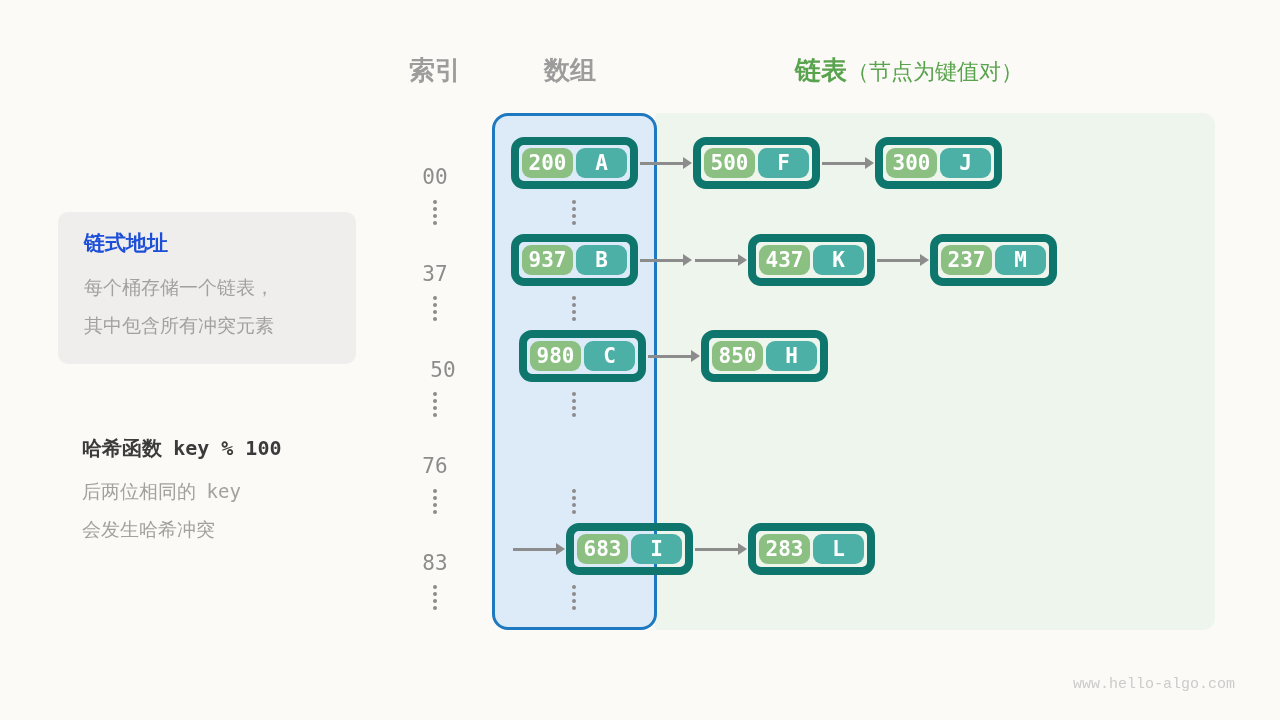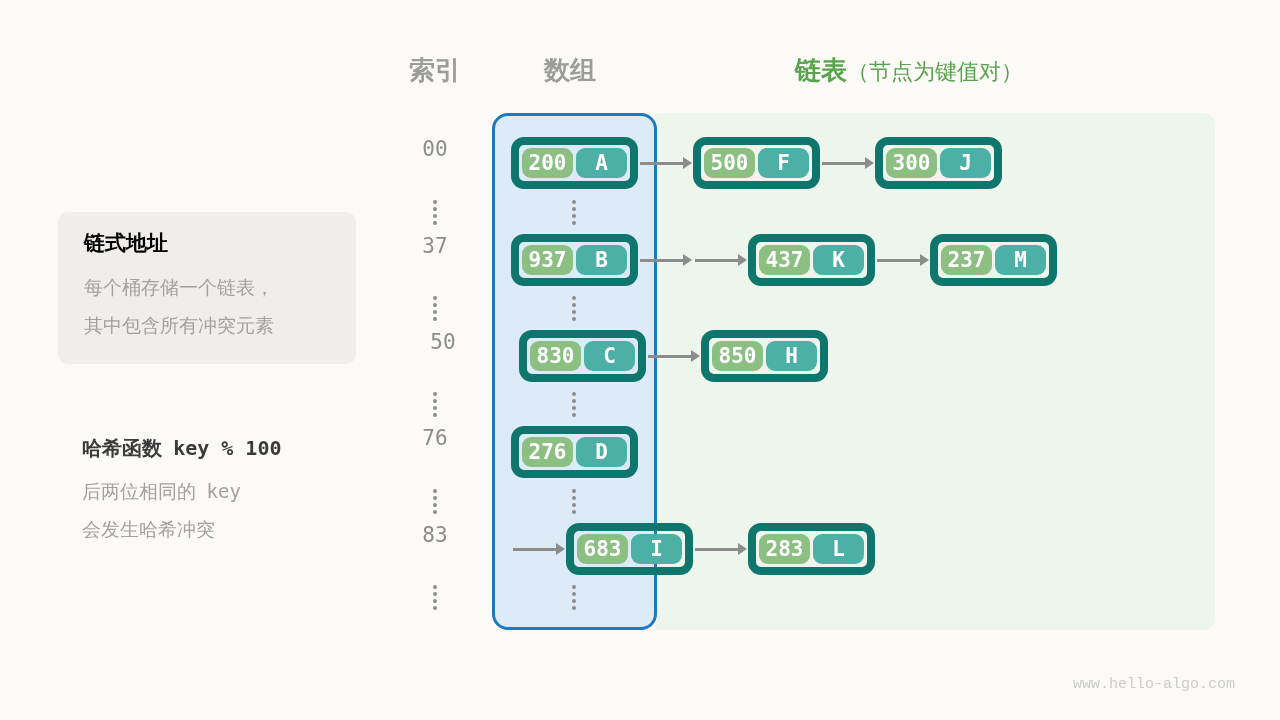--- a/index.html
+++ b/index.html
@@ -28,21 +28,21 @@
     background:#eef5ec; border-radius:4px 12px 12px 4px;
   }
   .array-col {
     position:absolute; left:492px; top:113px; width:165px; height:517px;
     background:#dcebf7; border:3px solid #1e79c0; border-radius:16px;
   }
 
   
   .row {
     position:absolute; left:0; width:1280px; height:52px;
-    display:flex; align-items:flex-start; padding-left:511px;
+    display:flex; align-items:flex-end; padding-left:511px;
   }
   .row .index {
     position:absolute; left:405px; width:60px; text-align:center;
     font-family:"DejaVu Sans Mono", monospace;
     font-size:21px; color:#8c8c8c; font-weight:500;
   }
   .node {
     width:127px; height:52px; flex:none;
     border:8px solid #0f766e; border-radius:13px;
     display:flex; align-items:center; justify-content:center;
@@ -72,21 +72,21 @@
   }
   .dots i { width:4px; height:4px; border-radius:50%; background:#8c8c8c; }
   .dots.c-index { left:405px; }
   .dots.c-array { left:544px; }
 
   
   .note-box {
     position:absolute; left:58px; top:212px; width:298px; height:152px;
     background:#efeeec; border-radius:10px; padding:17px 26px;
   }
-  .note-box .title { font-size:21px; font-weight:bold; color:#000000; margin-bottom:12px; }
+  .note-box .title { font-size:21px; font-weight:bold; color:#1d4ed8; margin-bottom:12px; }
   .note-text { font-size:19px; color:#a3a19e; line-height:38px; }
 
   .note-hash { position:absolute; left:82px; top:435px; width:300px; }
   .note-hash .title { font-size:20px; font-weight:bold; color:#3b3b3b; margin-bottom:10px; }
   .note-hash .title .code { font-family:"DejaVu Sans Mono", monospace; font-weight:bold; }
   .note-hash .note-text .code { font-family:"DejaVu Sans Mono", monospace; }
 
   
   .watermark {
     position:absolute; right:45px; bottom:27px;
@@ -152,39 +152,35 @@
     </div>
   <div class="node">
     <span class="cell key">237</span>
     <span class="cell val">M</span>
   </div>
 </div>
 
 <div class="row" style="top:330px;margin-left:8px;">
   <span class="index">50</span>
   <div class="node">
-    <span class="cell key">830</span>
+    <span class="cell key">980</span>
     <span class="cell val">C</span>
   </div>
   <div class="arrow">
       <span class="shaft"></span>
       <span class="head"></span>
     </div>
   <div class="node">
     <span class="cell key">850</span>
     <span class="cell val">H</span>
   </div>
 </div>
 
 <div class="row" style="top:426px;">
   <span class="index">76</span>
-  <div class="node">
-    <span class="cell key">276</span>
-    <span class="cell val">D</span>
-  </div>
 </div>
 
 <div class="row" style="top:523px;">
   <span class="index">83</span>
   <div class="arrow">
       <span class="shaft"></span>
       <span class="head"></span>
     </div>
   <div class="node">
     <span class="cell key">683</span>

